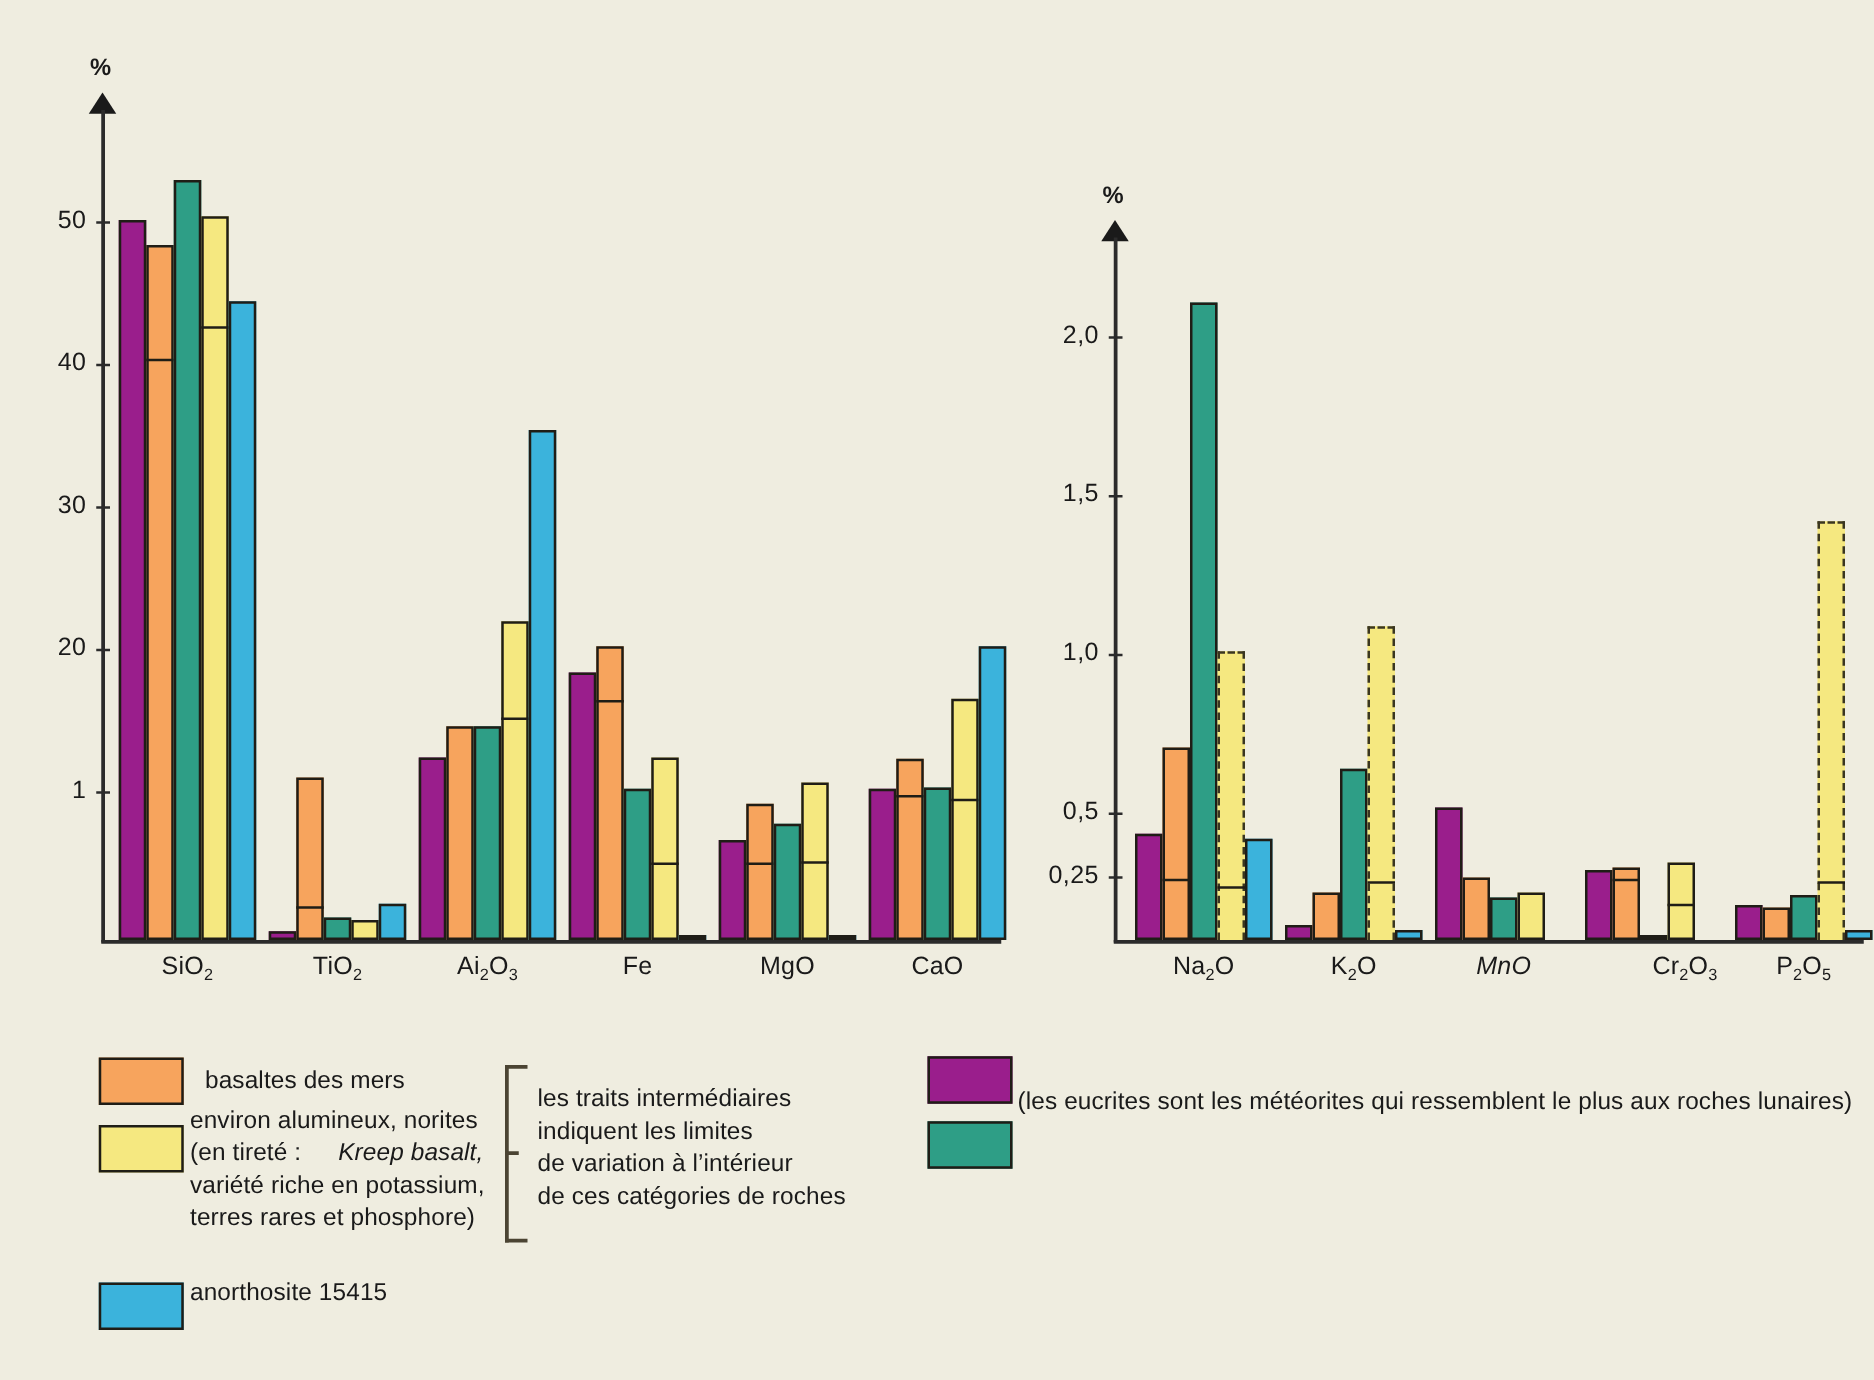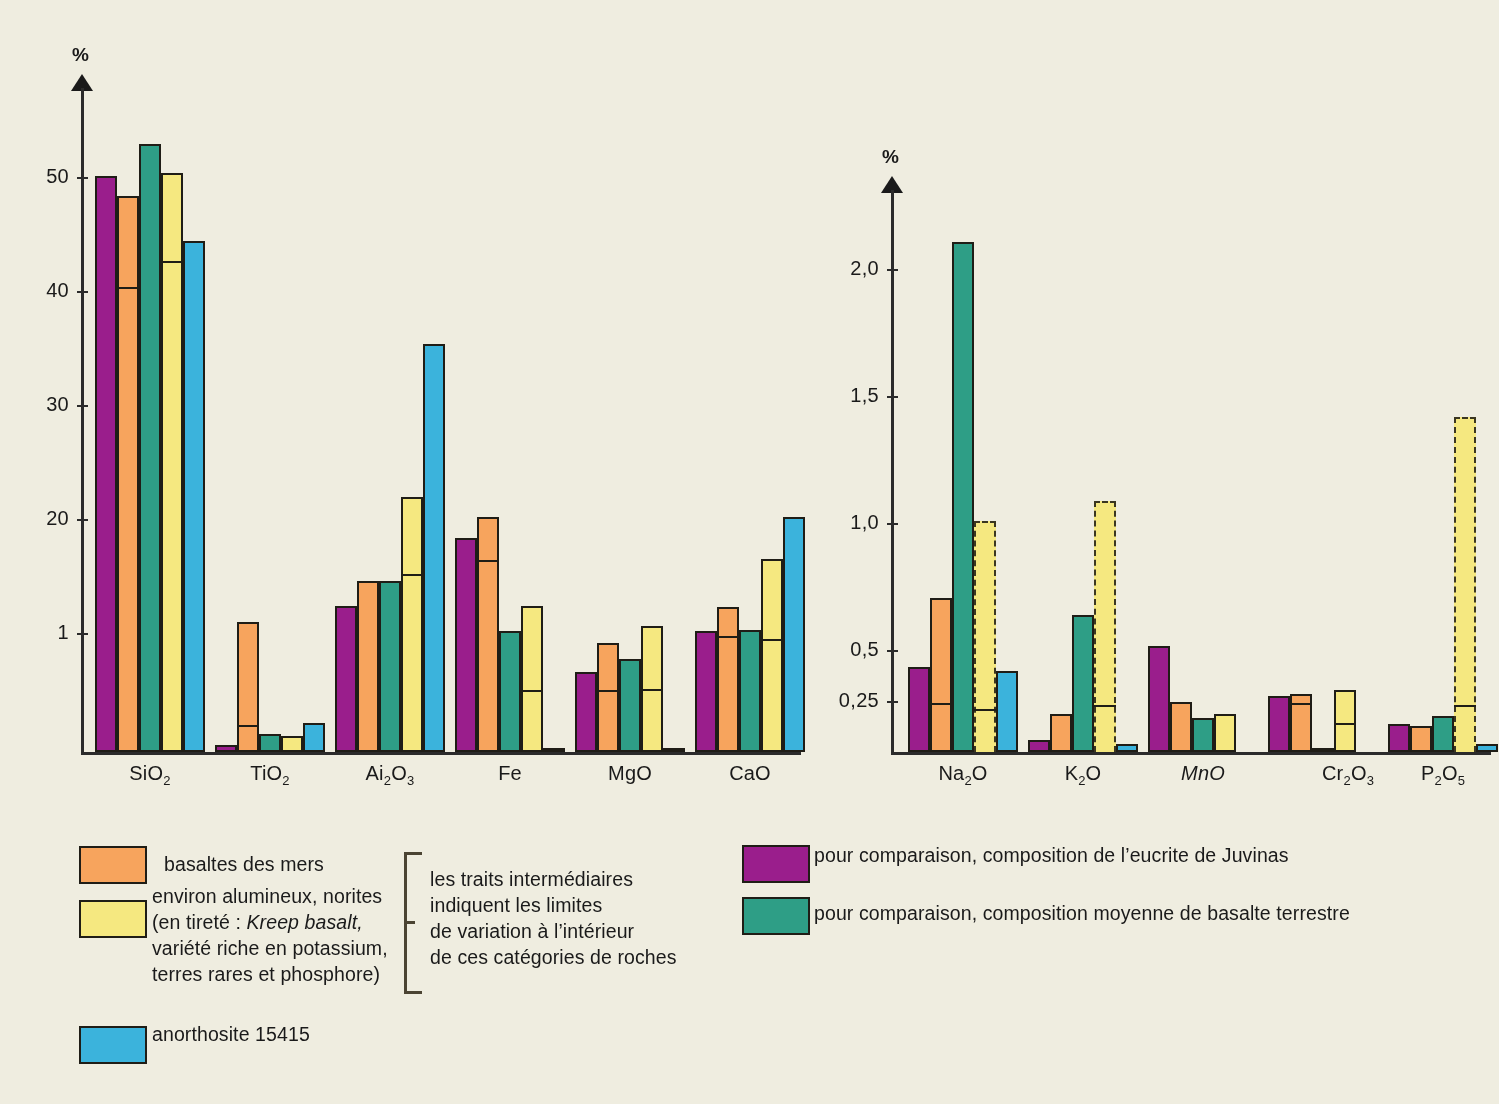--- a/index.html
+++ b/index.html
@@ -53,21 +53,21 @@
 
   
   .legend-swatch{
     position:absolute;width:68px;height:38px;
     border:2px solid #1f1d16;box-sizing:border-box;
   }
   .legend-text{
     position:absolute;font-size:19.5px;line-height:26px;white-space:pre;
     letter-spacing:.1px;
   }
-  .legend-text em{font-style:italic;}
+  .legend-text em{font-style:italic;margin-left:24px;}
 
   .bracket{
     position:absolute;
     border:3px solid #4b4433;
     border-right:none;
     box-sizing:border-box;
   }
   .bracket-nub{
     position:absolute;width:11px;height:3px;background:#4b4433;
   }
@@ -232,18 +232,17 @@
   <div class="bracket-nub" style="left:404px;top:921px;"></div>
   <div class="legend-text" style="left:430px;top:866px;">les traits intermédiaires</div>
   <div class="legend-text" style="left:430px;top:892px;">indiquent les limites</div>
   <div class="legend-text" style="left:430px;top:918px;">de variation à l’intérieur</div>
   <div class="legend-text" style="left:430px;top:944px;">de ces catégories de roches</div>
 
   <div class="legend-swatch" style="left:79px;top:1026px;background:#3BB3DC;"></div>
   <div class="legend-text" style="left:152px;top:1021px;">anorthosite 15415</div>
 
   <div class="legend-swatch" style="left:742px;top:845px;background:#9A1E8C;"></div>
-  <div class="legend-text" style="left:814px;top:842px;">pour comparaison, composition de l’eucrite de Juvinas</div>
+  <div class="legend-text" style="left:814px;top:868px;">(les eucrites sont les météorites qui ressemblent le plus aux roches lunaires)</div>
 
   <div class="legend-swatch" style="left:742px;top:897px;background:#2E9E86;"></div>
-  <div class="legend-text" style="left:814px;top:900px;">pour comparaison, composition moyenne de basalte terrestre</div>
 
 </div>
 
 </body></html>

